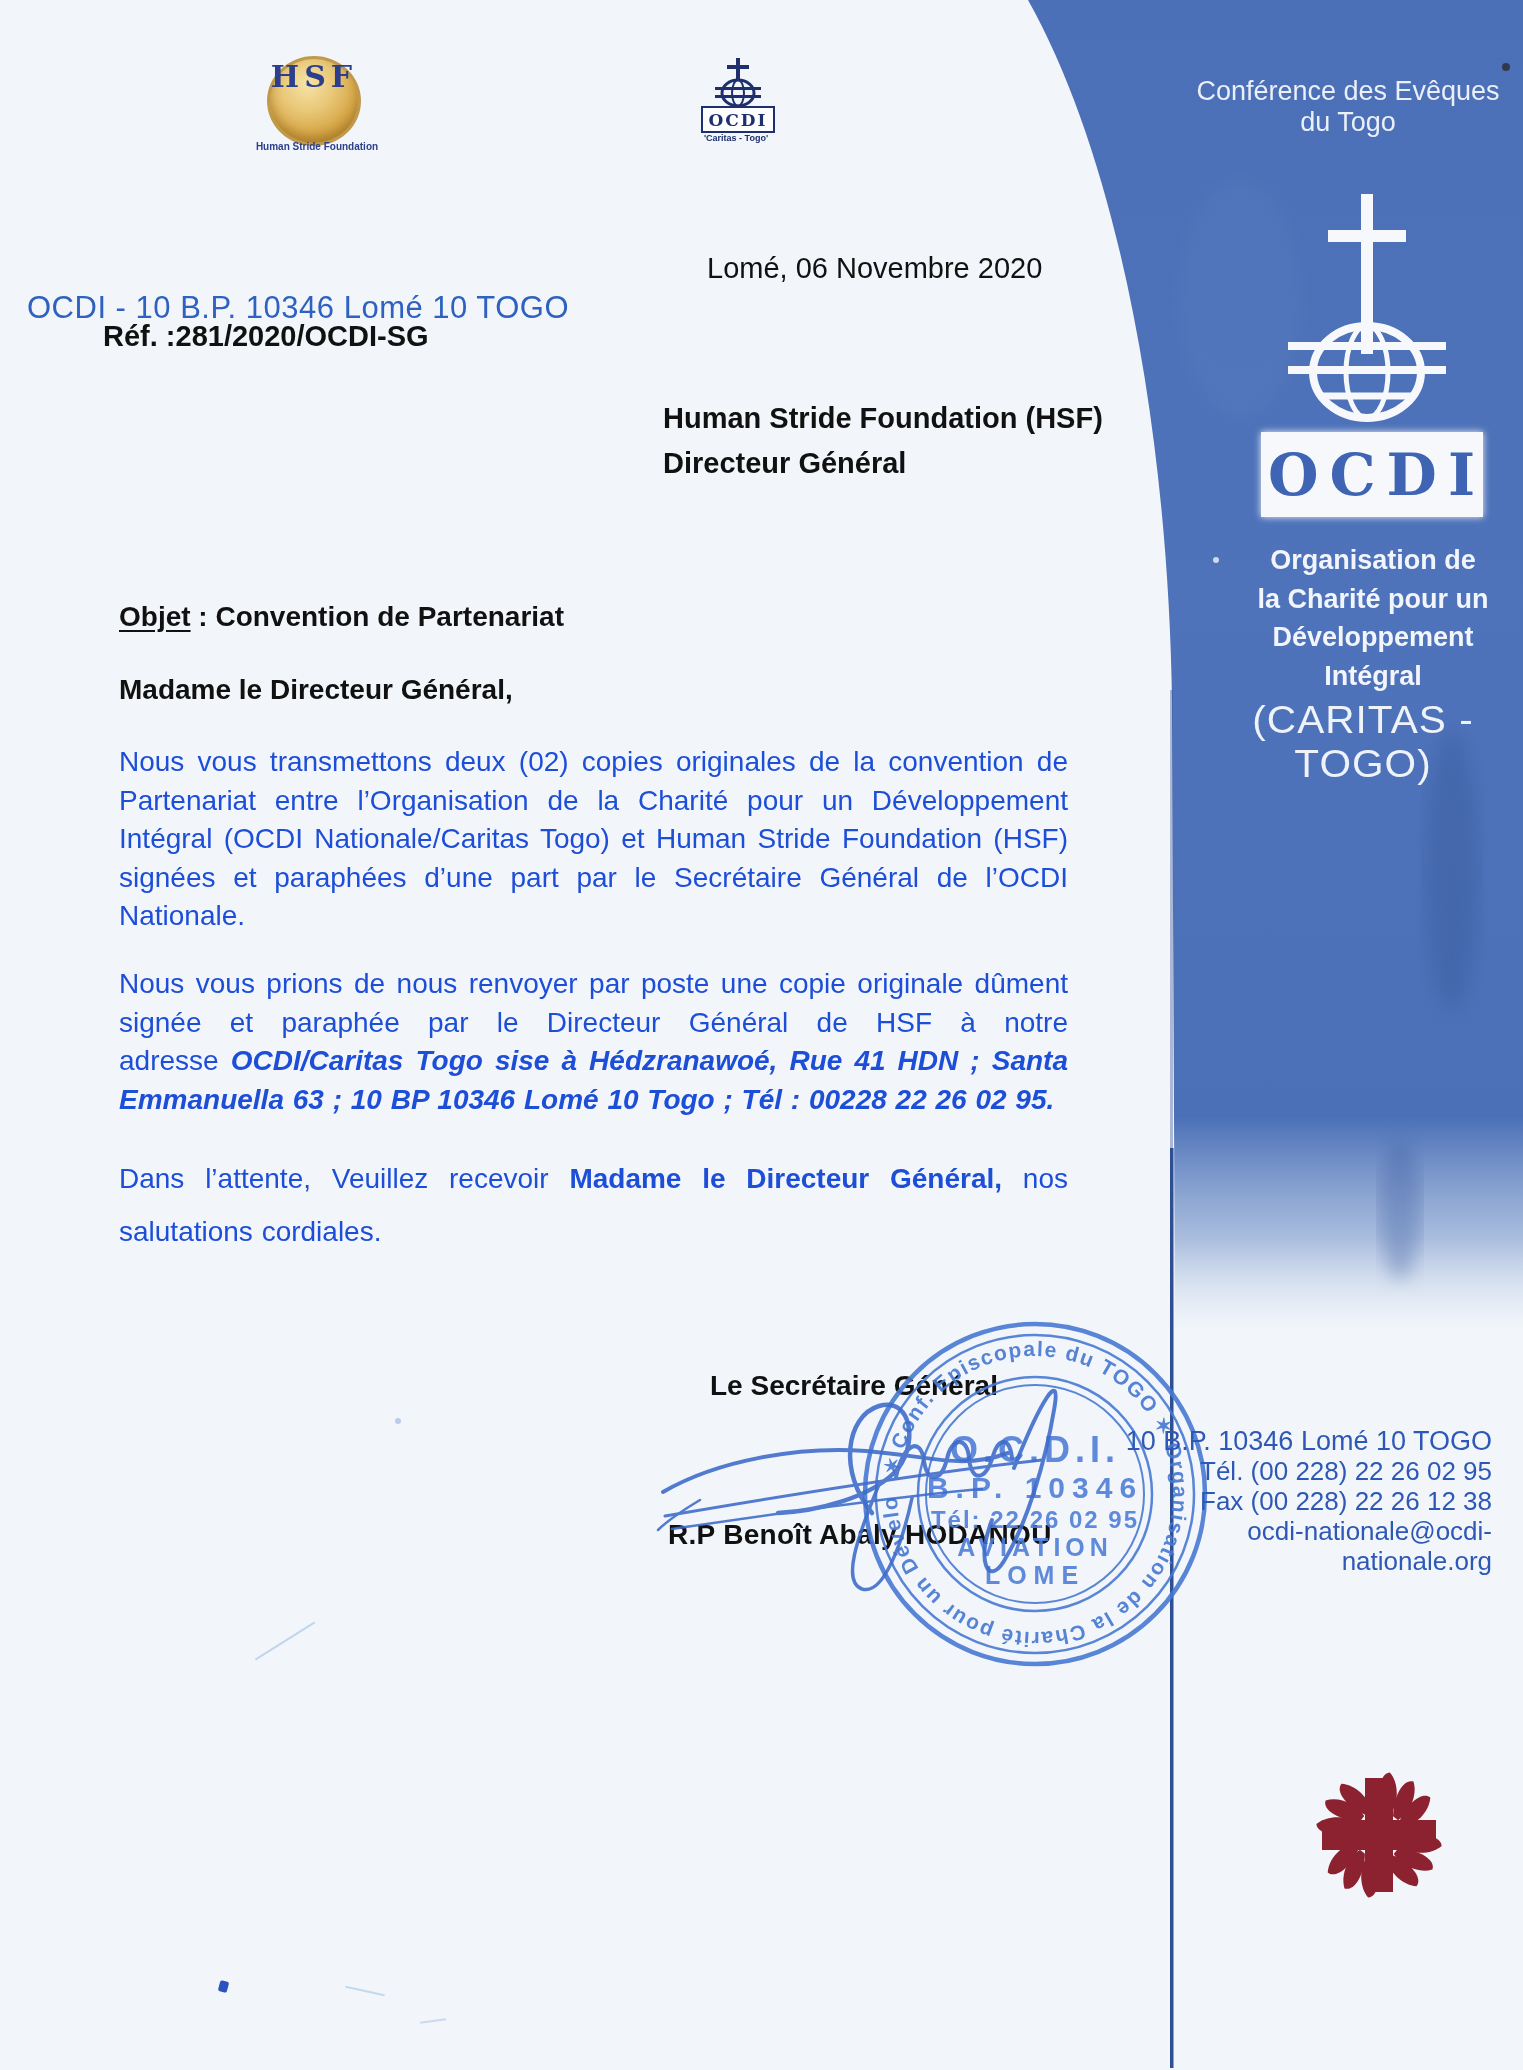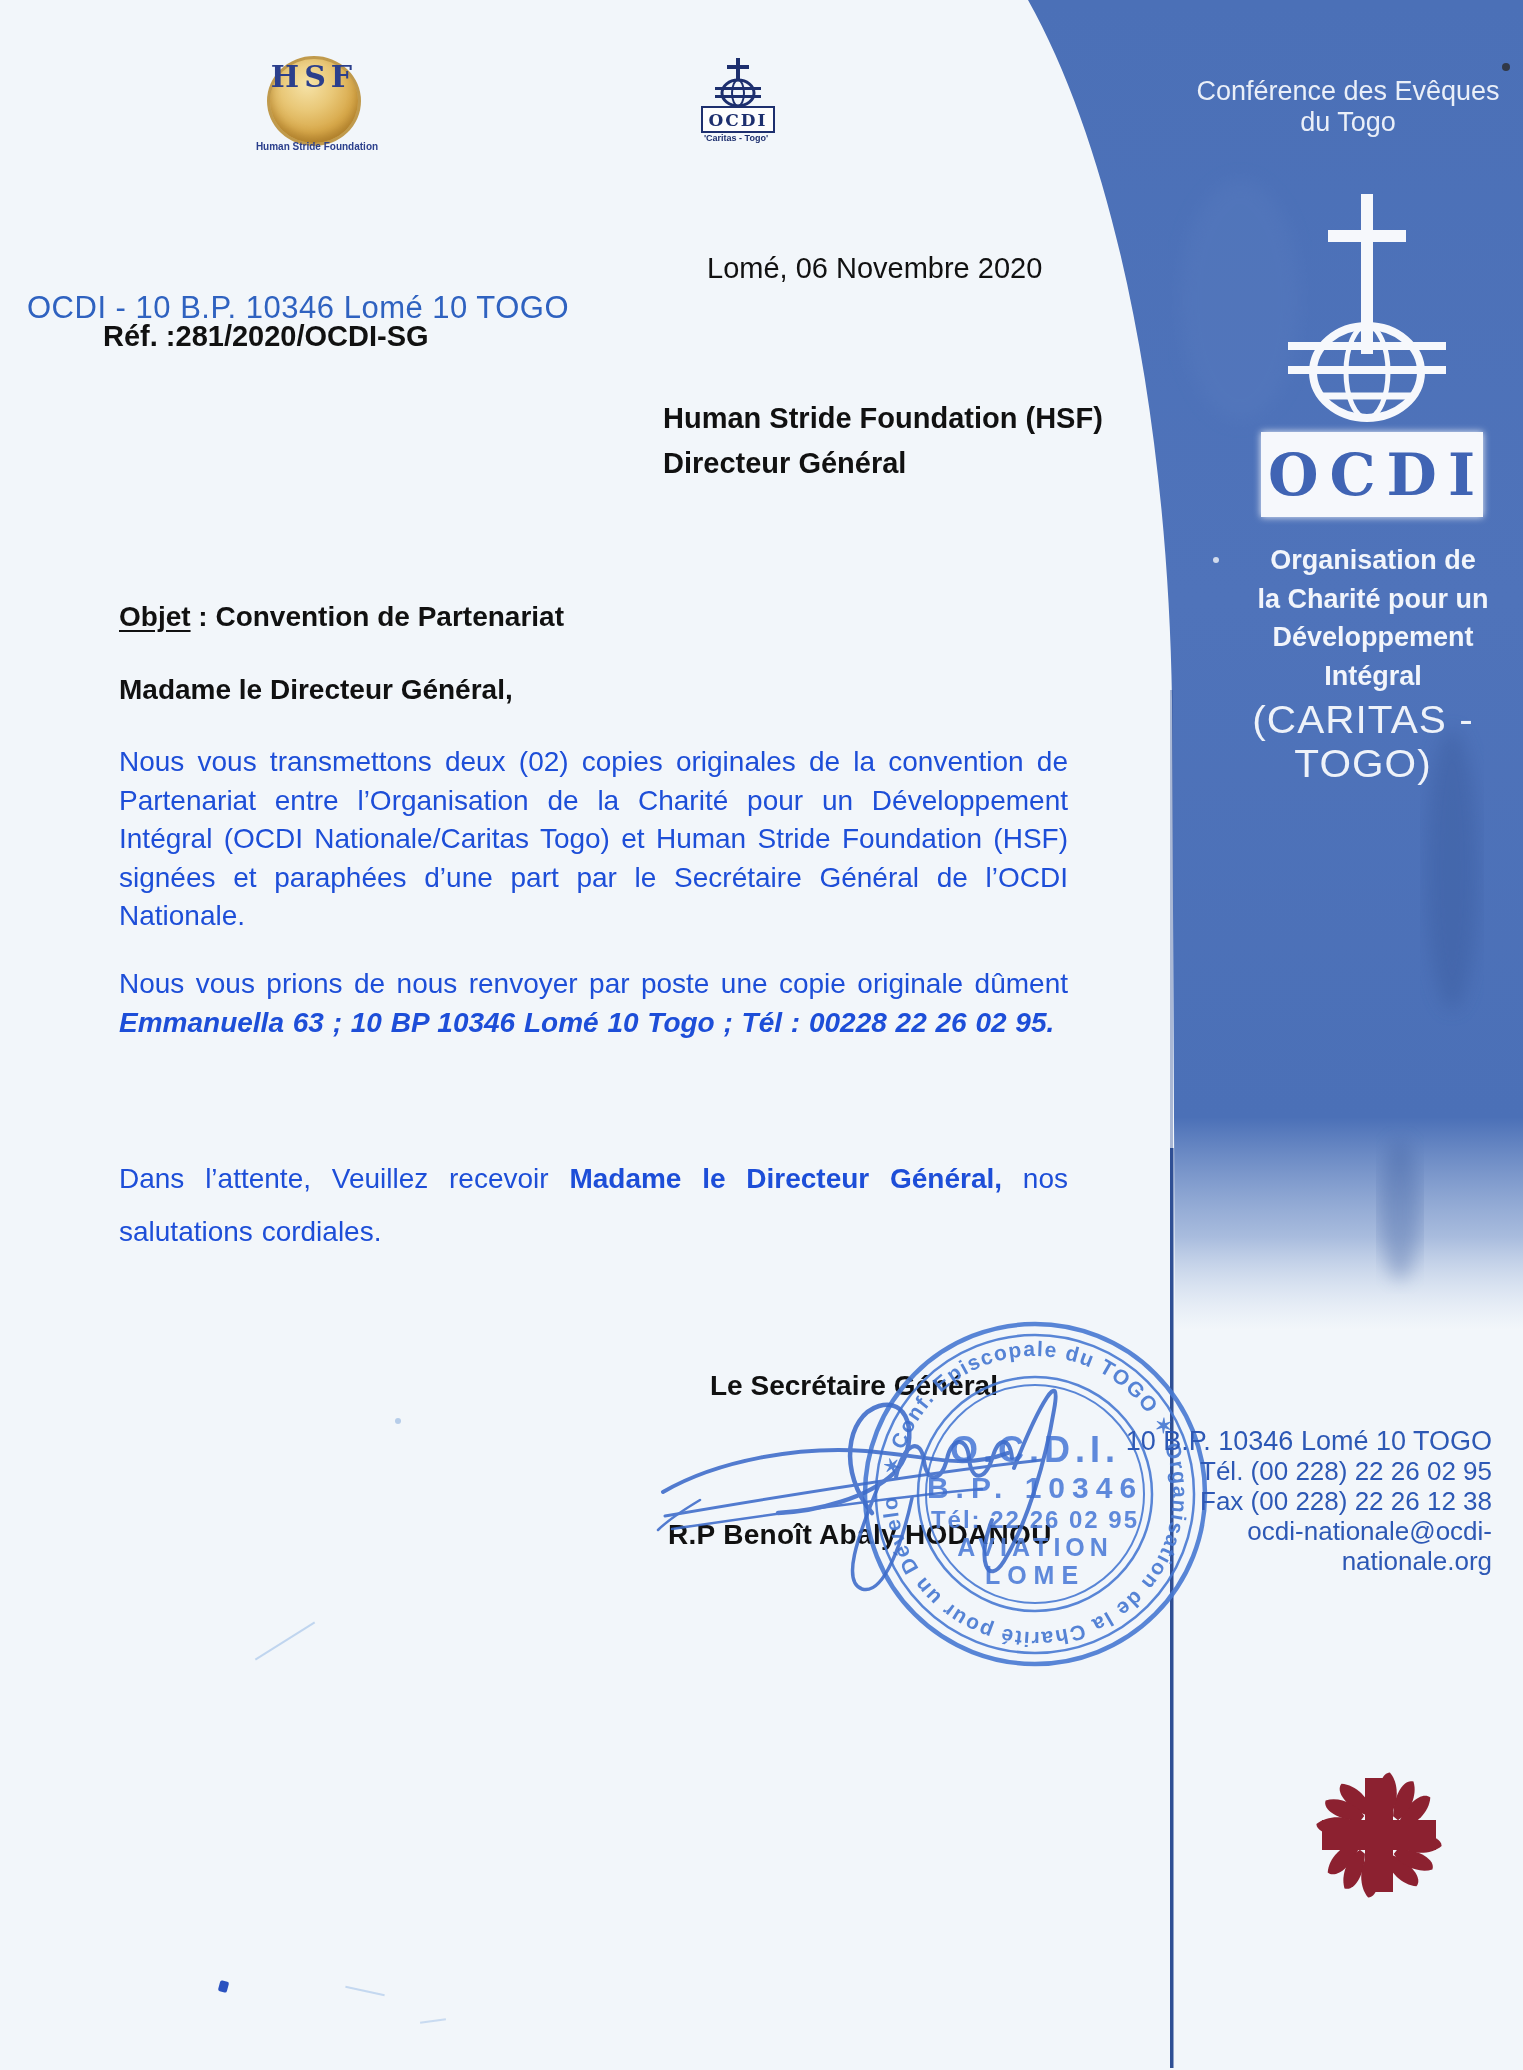--- a/index.html
+++ b/index.html
@@ -147,20 +147,22 @@
   <div class="abs" style="left:119px;top:743px;">
     <div class="body-line">Nous vous transmettons deux (02) copies originales de la convention de</div>
     <div class="body-line">Partenariat entre l’Organisation de la Charité pour un Développement</div>
     <div class="body-line">Intégral (OCDI Nationale/Caritas Togo) et Human Stride Foundation (HSF)</div>
     <div class="body-line">signées et paraphées d’une part par le Secrétaire Général de l’OCDI</div>
     <div class="body-line last">Nationale.</div>
   </div>
 
   <div class="abs" style="left:119px;top:965px;">
     <div class="body-line">Nous vous prions de nous renvoyer par poste une copie originale dûment</div>
+    <div class="body-line">signée et paraphée par le Directeur Général de HSF à notre</div>
+    <div class="body-line"><span>adresse </span><span class="bolditalic">OCDI/Caritas Togo sise à Hédzranawoé, Rue 41 HDN ; Santa</span></div>
     <div class="body-line last bolditalic">Emmanuella 63 ; 10 BP 10346 Lomé 10 Togo ; Tél : 00228 22 26 02 95.</div>
   </div>
 
   <div class="abs" style="left:119px;top:1152px;">
     <div class="body-line" style="line-height:53px;"><span>Dans l’attente, Veuillez recevoir </span><b>Madame le Directeur Général,</b><span> nos</span></div>
     <div class="body-line last" style="line-height:53px;">salutations cordiales.</div>
   </div>
 
   <div class="abs signoff" style="left:670px;top:1370px;">Le Secrétaire Général</div>
   <div class="abs signer" style="left:668px;top:1519px;">R.P Benoît Abaly HODANOU</div>

